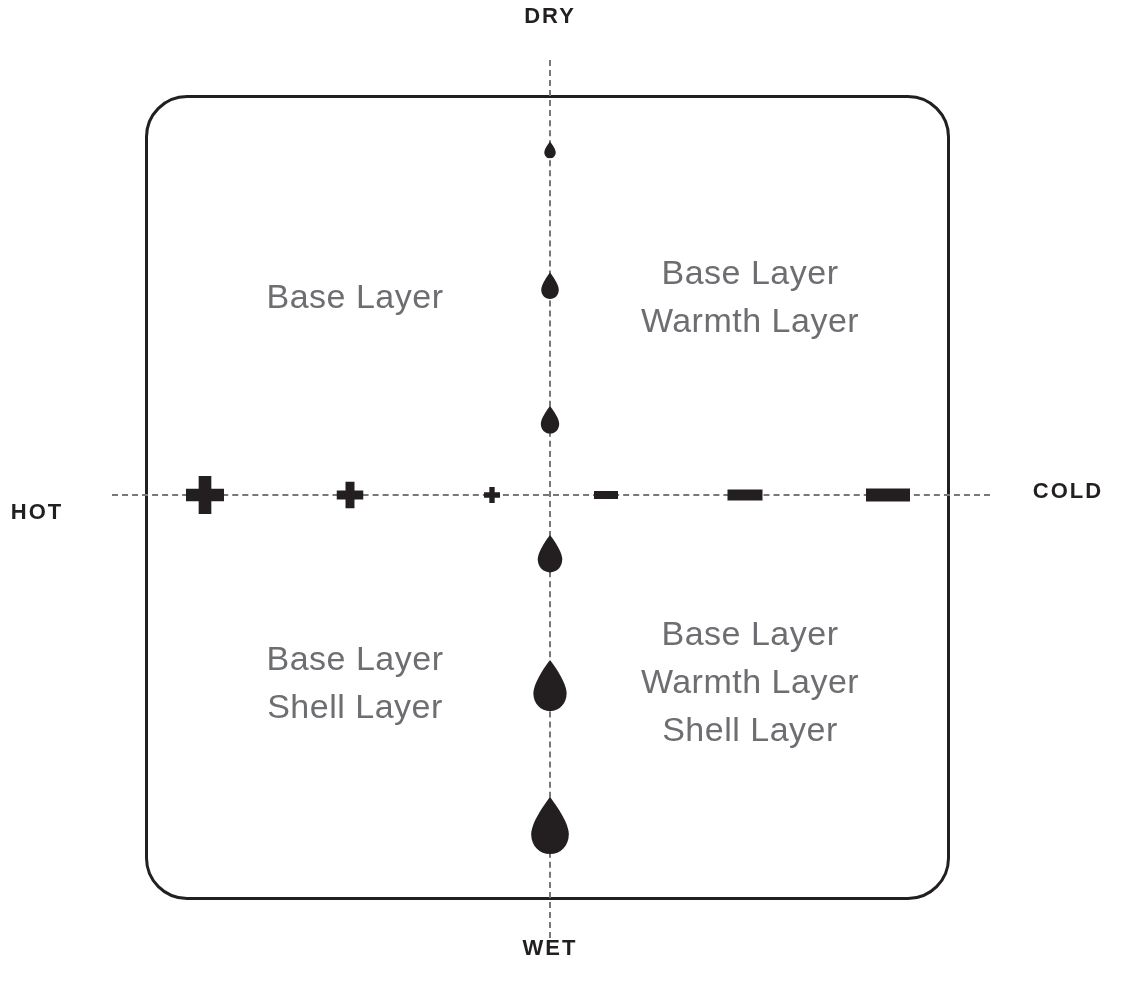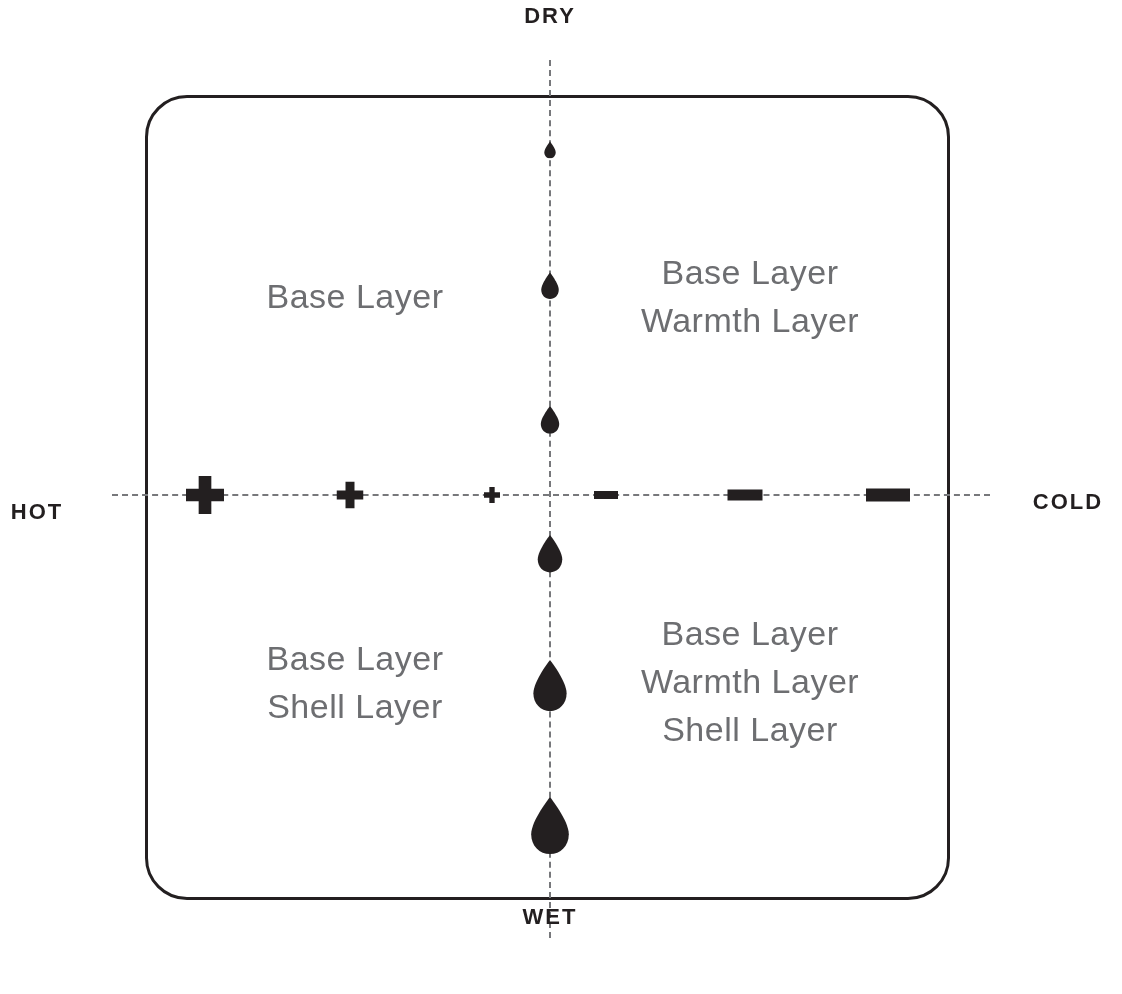--- a/index.html
+++ b/index.html
@@ -48,23 +48,23 @@
   .axis-label {
     position: absolute;
     transform: translate(-50%, -50%);
     color: #231f20;
     font-weight: bold;
     font-size: 22px;
     letter-spacing: 2px;
     white-space: nowrap;
   }
   .axis-label.dry  { left: 550px; top: 16px; }
-  .axis-label.wet  { left: 550px; top: 917px; }
+  .axis-label.wet  { left: 550px; top: 948px; }
   .axis-label.hot  { left: 37px;  top: 512px; }
-  .axis-label.cold { left: 1068px; top: 502px; }
+  .axis-label.cold { left: 1068px; top: 491px; }
   
   .quad-label {
     position: absolute;
     transform: translate(-50%, -50%);
     color: #6d6e71;
     font-size: 34px;
     line-height: 48px;
     text-align: center;
     letter-spacing: 0.5px;
     white-space: nowrap;

